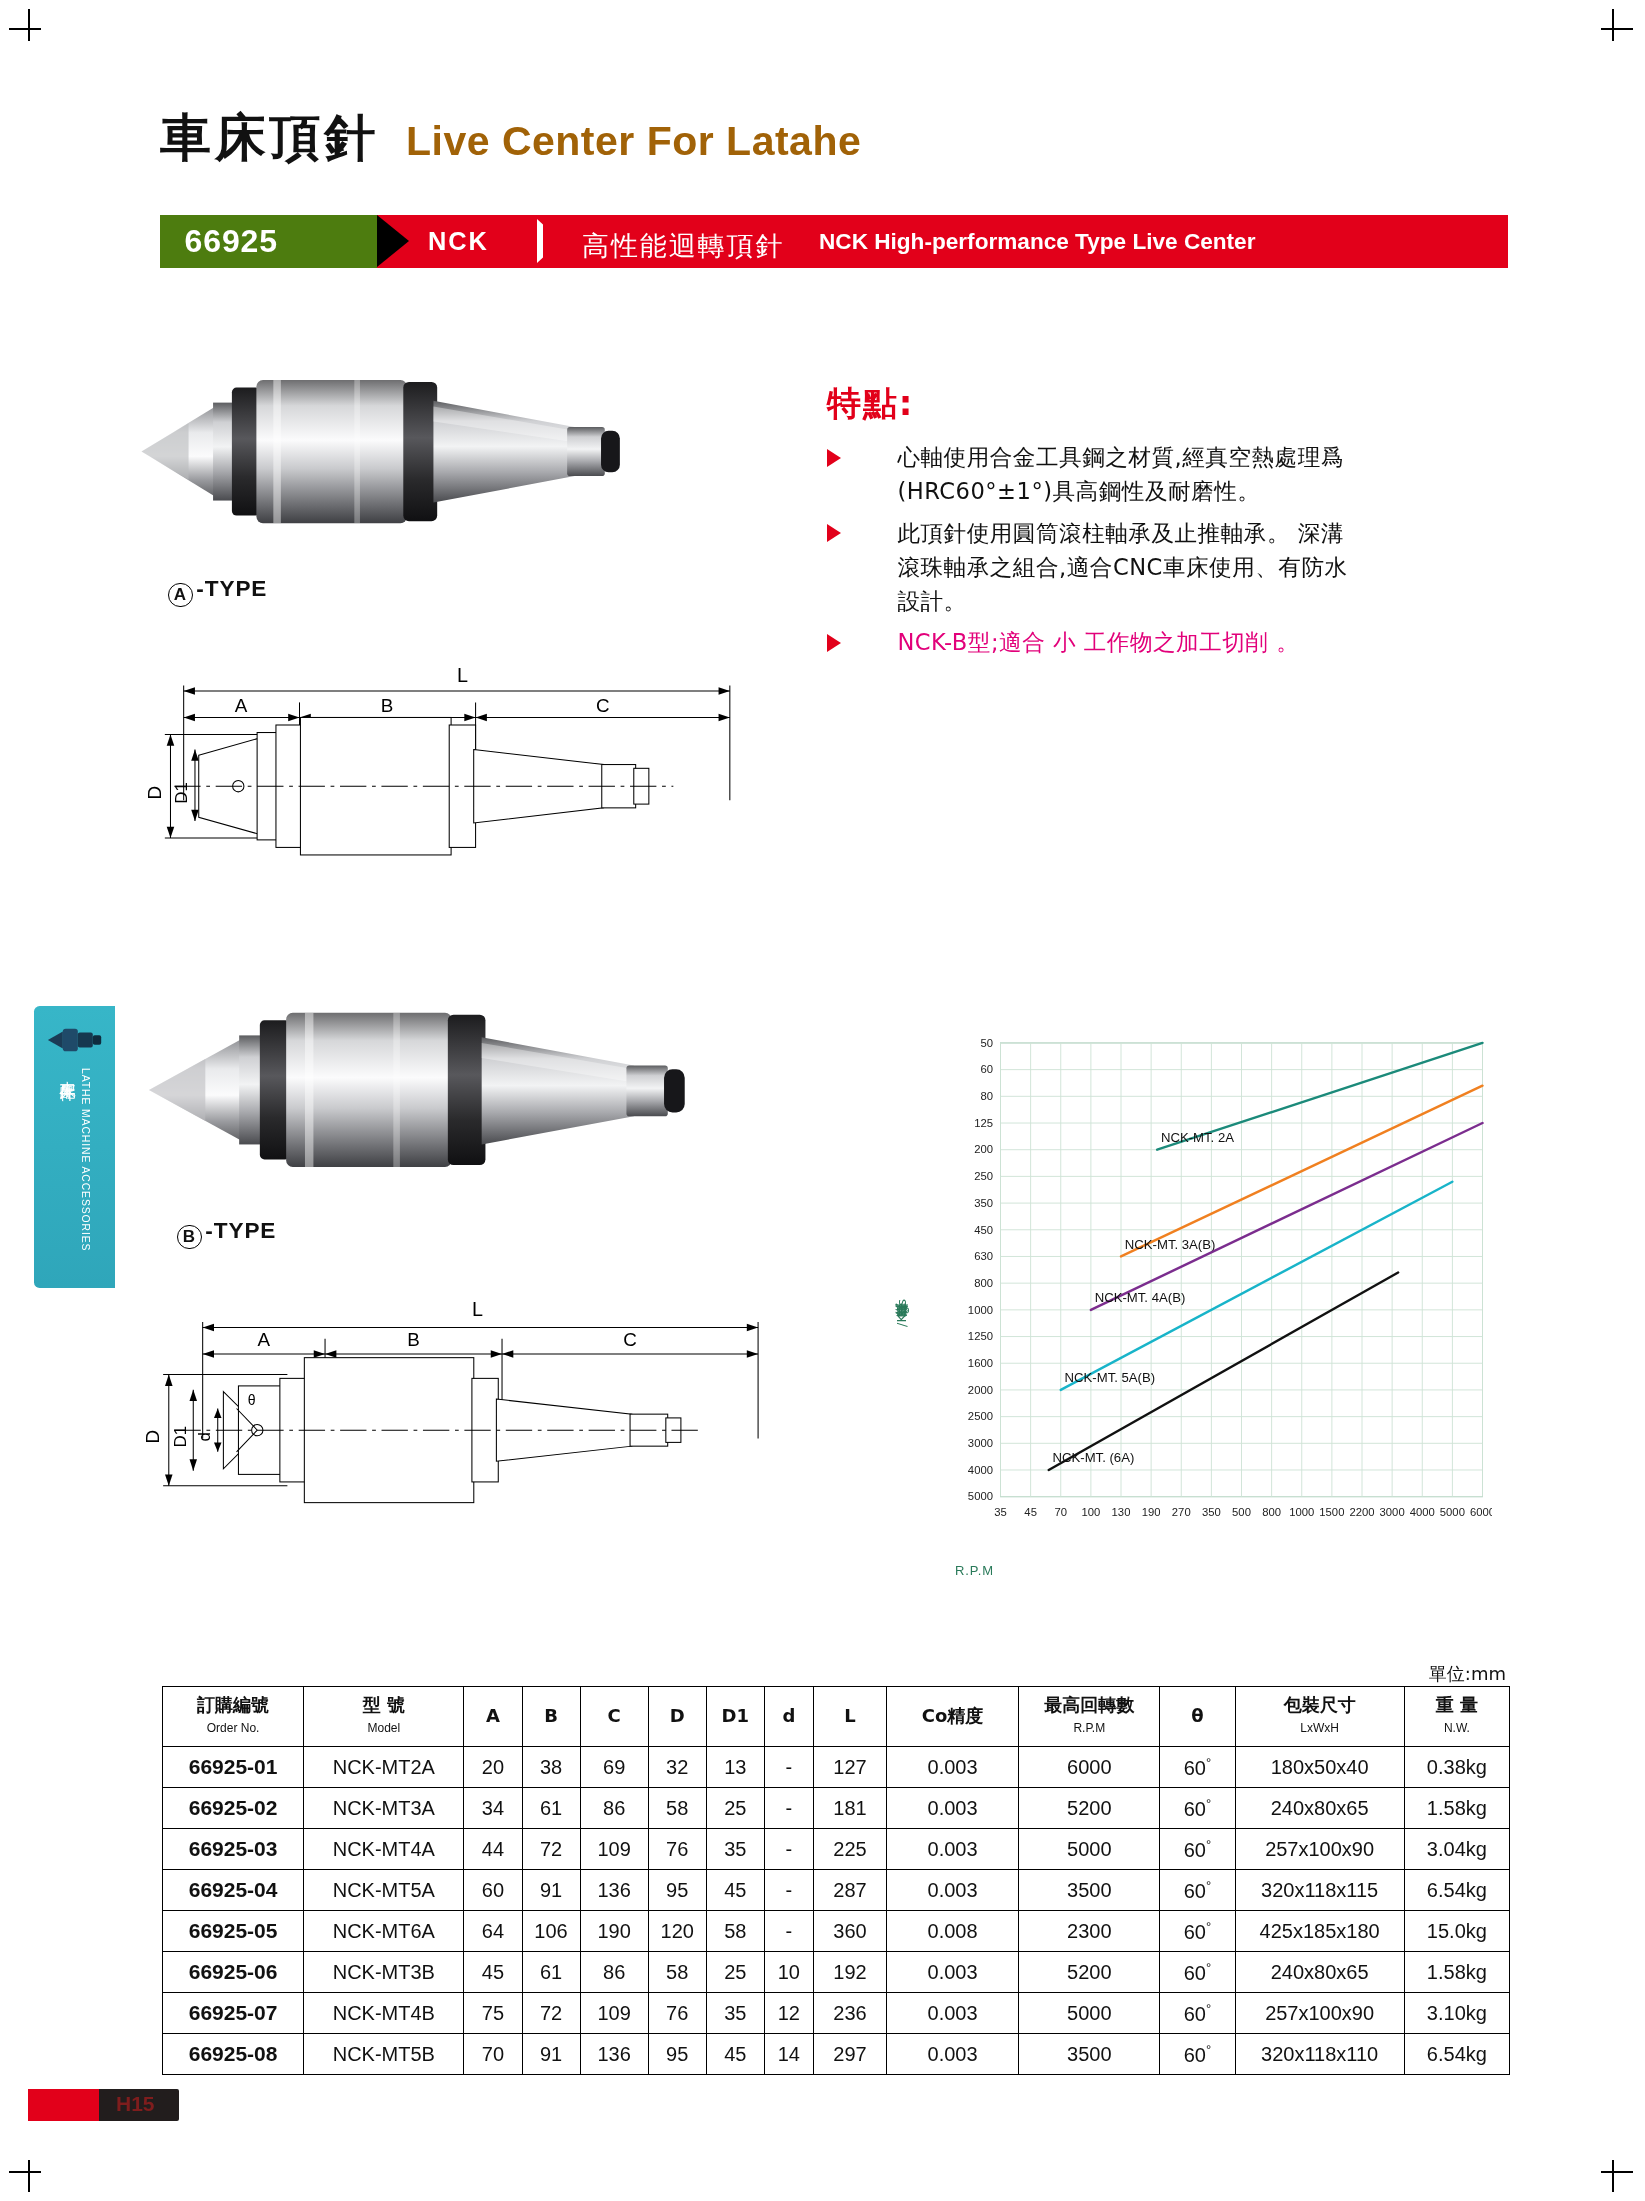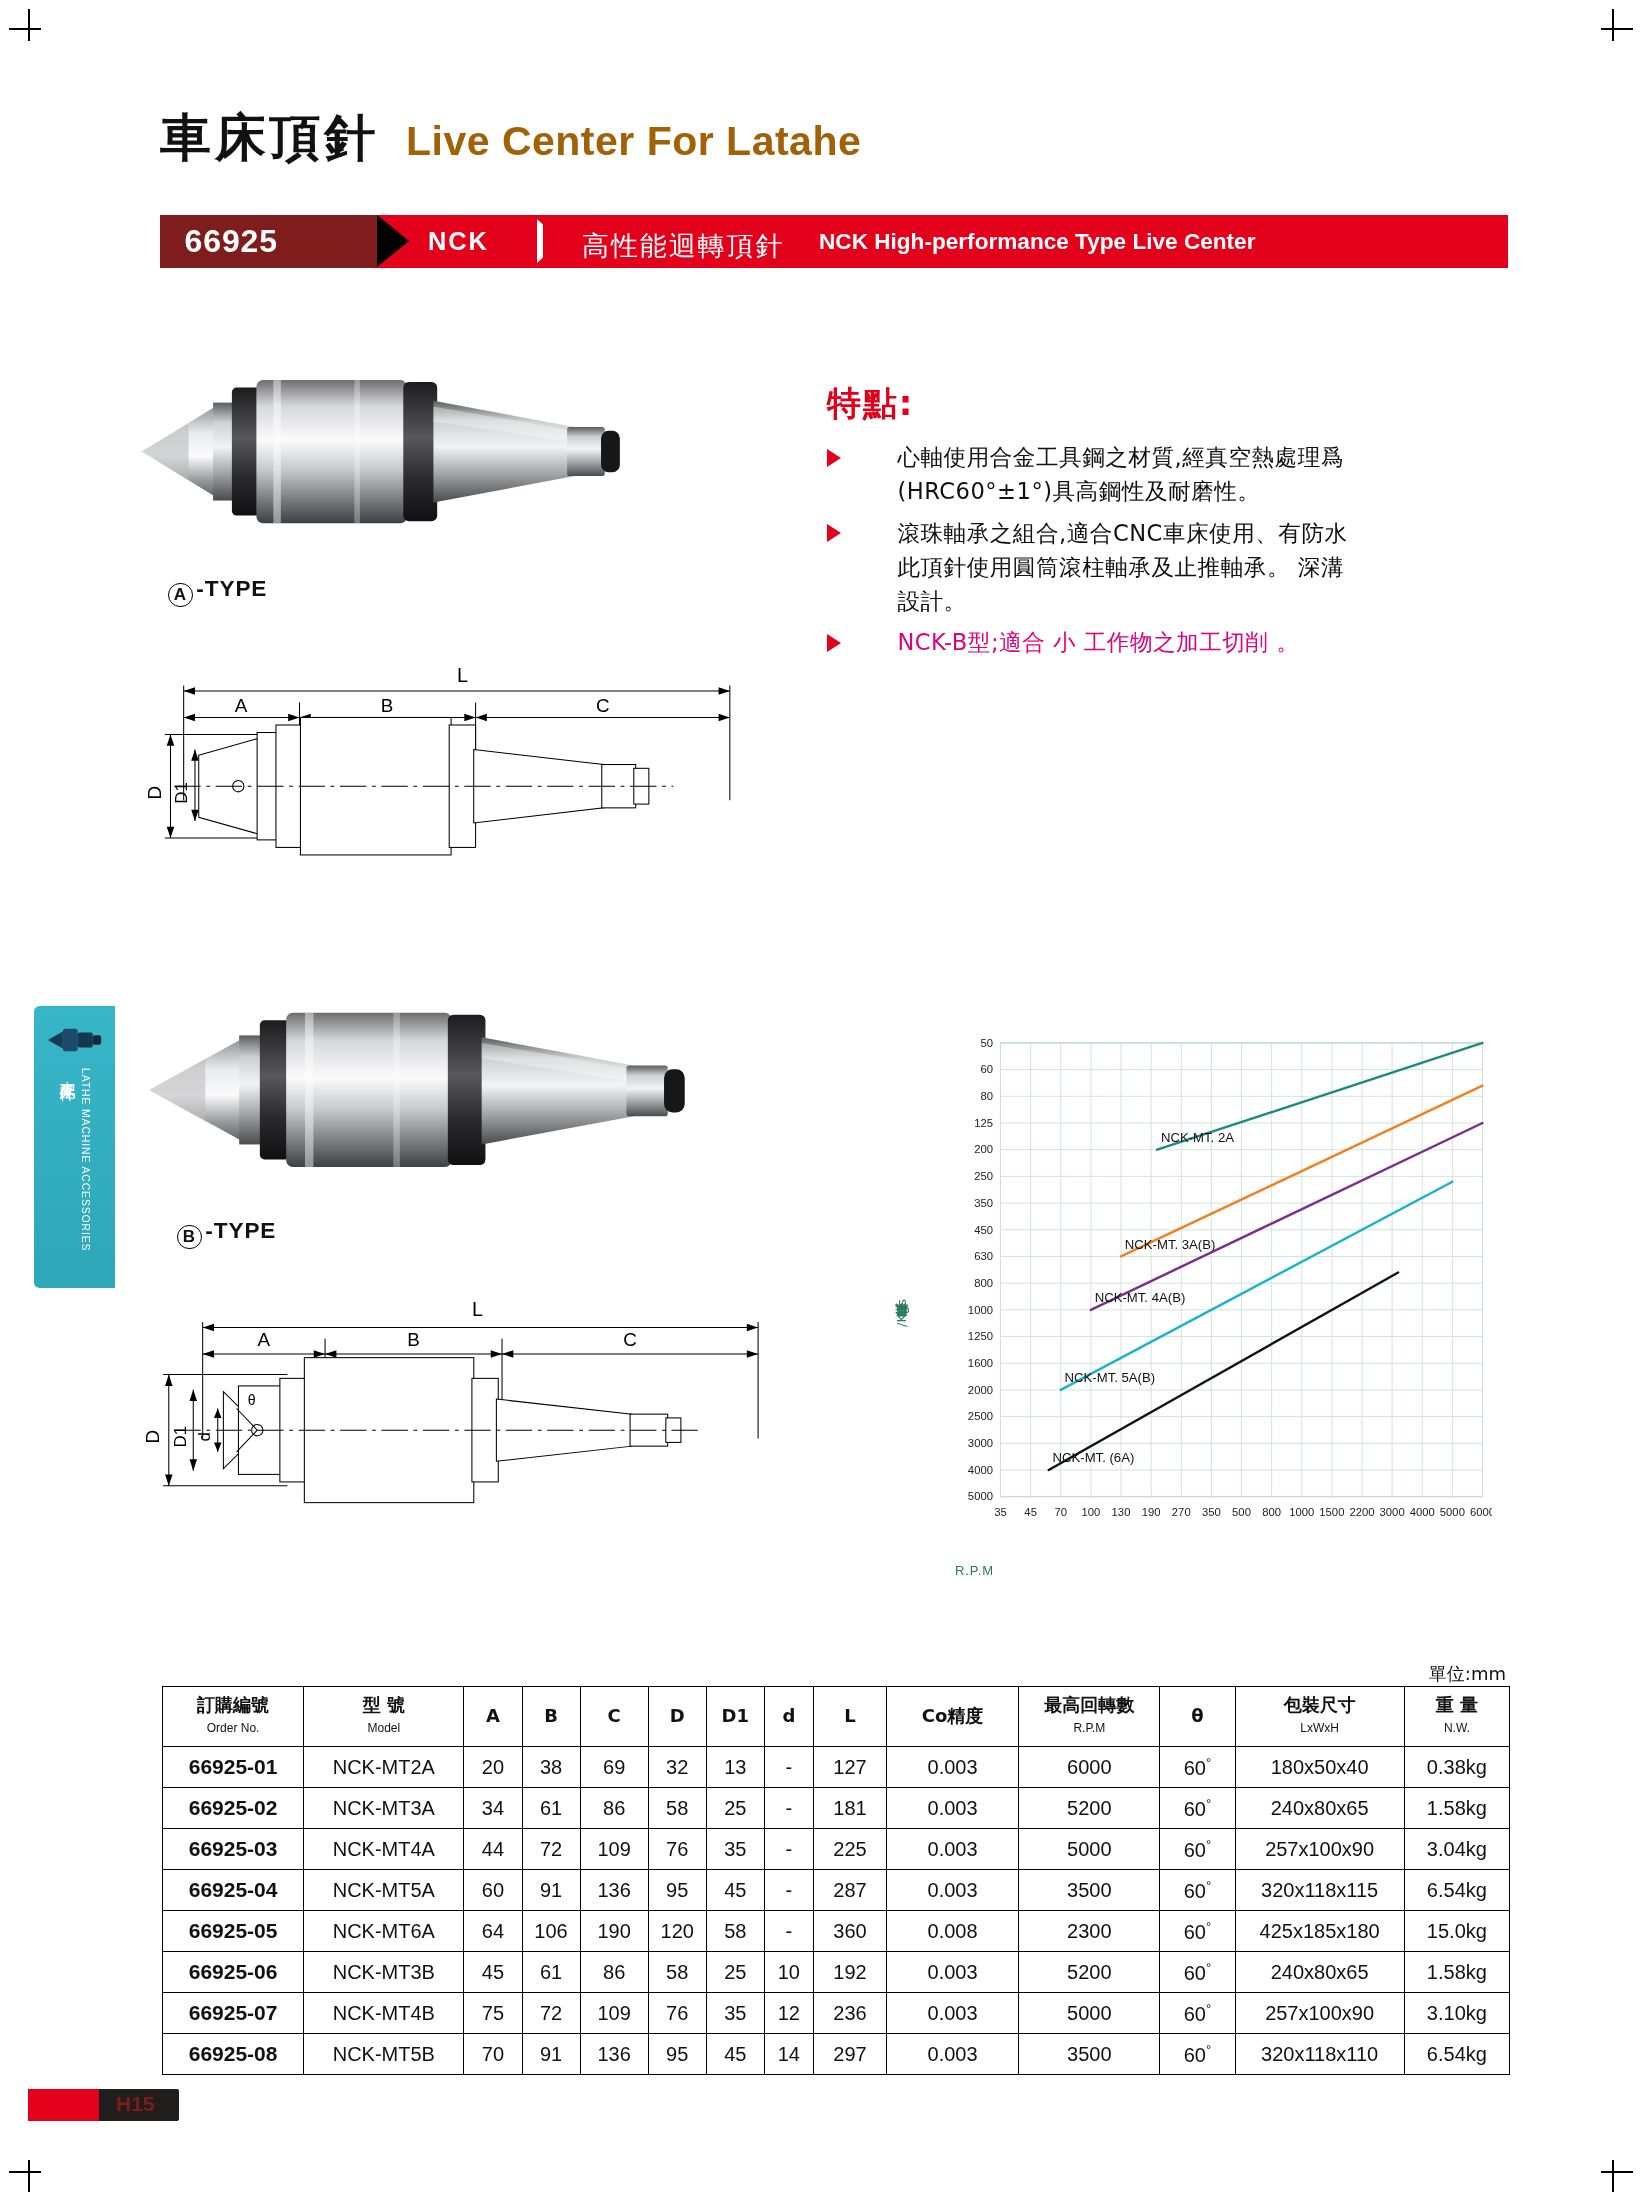--- a/index.html
+++ b/index.html
@@ -32,21 +32,21 @@
     text-align:center;
   }
 
   
   .banner {
     position:absolute; left:160px; top:215px; width:1348px; height:53px;
     background:#e2001a;
   }
   .banner-black {
     position:absolute; left:0; top:0; height:53px; width:217px;
-    background:#7f1d1d; color:#fff;
+    background:#4d7c0f; color:#fff;
     font-size:32px; font-weight:bold; letter-spacing:0.9px;
     display:flex; align-items:center; padding-left:24.5px;text-align:center;
   }
   .banner-arrow1 {
     position:absolute; left:217px; top:0; width:0; height:0;
     border-top:26px solid transparent; border-bottom:26px solid transparent;
     border-left:32px solid #000;
   }
   .banner-nck {
     position:absolute; left:268px; top:0; height:53px;
@@ -394,22 +394,22 @@
   <div class="feat-row">
     <div class="feat-tri"></div>
     <div class="feat-txt">
       <div>心軸使用合金工具鋼之材質,經真空熱處理爲</div>
       <div>(HRC60°±1°)具高鋼性及耐磨性。</div>
     </div>
   </div>
   <div class="feat-row">
     <div class="feat-tri"></div>
     <div class="feat-txt">
+      <div>此頂針使用圓筒滾柱軸承及止推軸承。 深溝</div>
       <div>滾珠軸承之組合,適合CNC車床使用、有防水</div>
-      <div>此頂針使用圓筒滾柱軸承及止推軸承。 深溝</div>
       <div>設計。</div>
     </div>
   </div>
   <div class="feat-row">
     <div class="feat-tri"></div>
     <div class="feat-txt pink">NCK-B型;適合 小 工作物之加工切削 。</div>
   </div>
 </div>
 
 <div class="chart-box">

